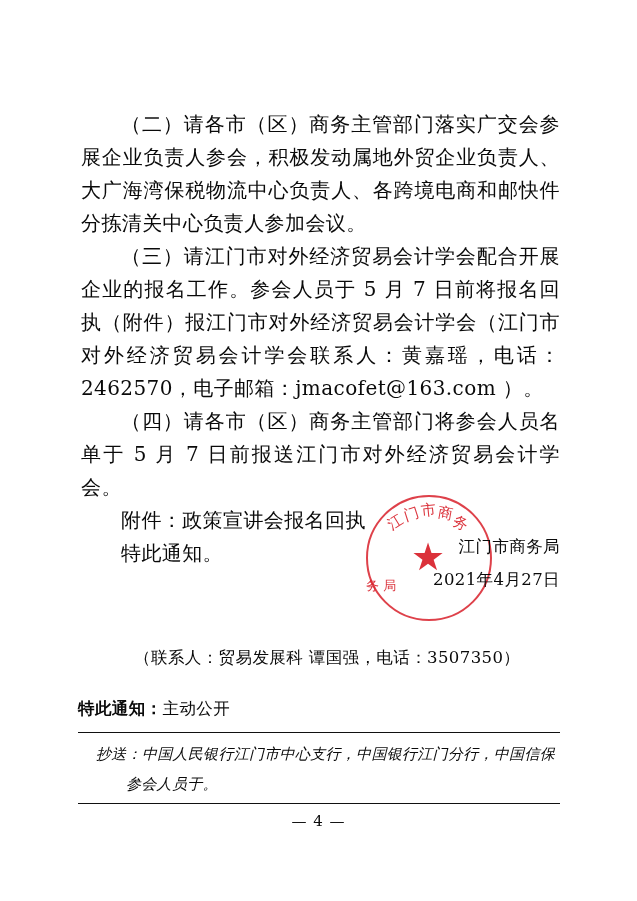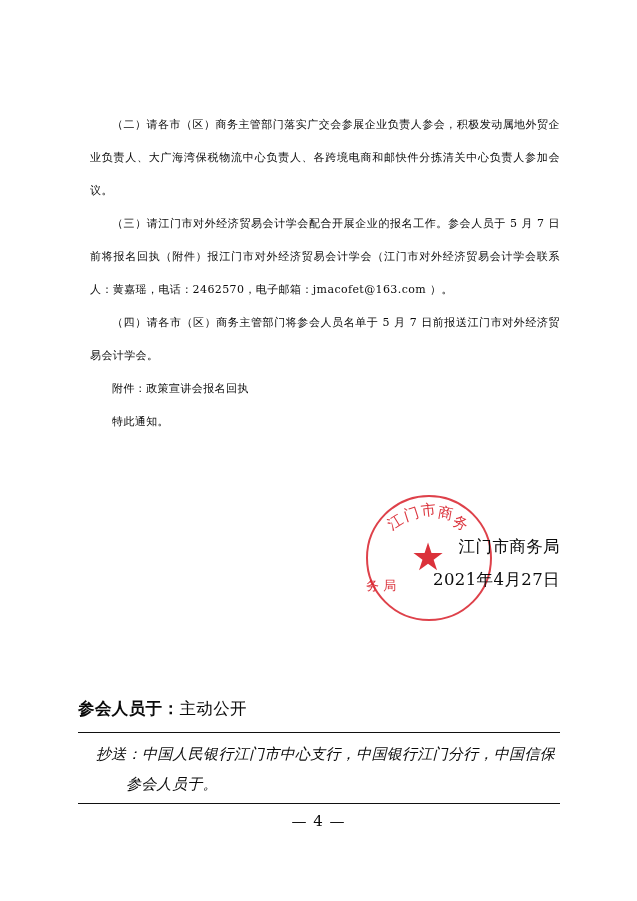--- a/index.html
+++ b/index.html
@@ -22,22 +22,22 @@
     width: 637px;
     height: 901px;
   }
   .body-text {
     position: absolute;
     left: 78px;
     top: 108px;
     width: 482px;
   }
   p.para {
-    margin: 0 0 0 12px;
-    font-size: 11px;
+    margin: 0 0 0 3px;
+    font-size: 20px;
     line-height: 33px;
     text-indent: 2em;
     text-align: justify;
     text-justify: inter-ideograph;
     letter-spacing: 0.4px;
   }
   .attachment-line {
     margin-top: 28px;
     text-indent: 1.3em;
     font-size: 16.5px;
@@ -197,23 +197,24 @@
     </div>
     <div class="star">★</div>
     <div class="bottom-text">务 局</div>
   </div>
 
   <div class="sign-block">
     <div>江门市商务局</div>
     <div>2021年4月27日</div>
   </div>
 
+  <div class="contact-line">（联系人：贸易发展科  谭国强，电话：3507350）</div>
 
   <div class="disclosure">
-    <span class="label">参会人员于：</span><span>主动公开</span>
+    <span class="label">特此通知：</span><span>主动公开</span>
   </div>
 
   <div class="cc-block">
     <div class="cc-rule-top"></div>
     <div class="cc-text">
       <span>抄送：中国人民银行江门市中心支行，中国银行江门分行，中国信保</span>
       <span class="second">参会人员于。</span>
     </div>
   </div>
   <div class="cc-rule-bottom"></div>

